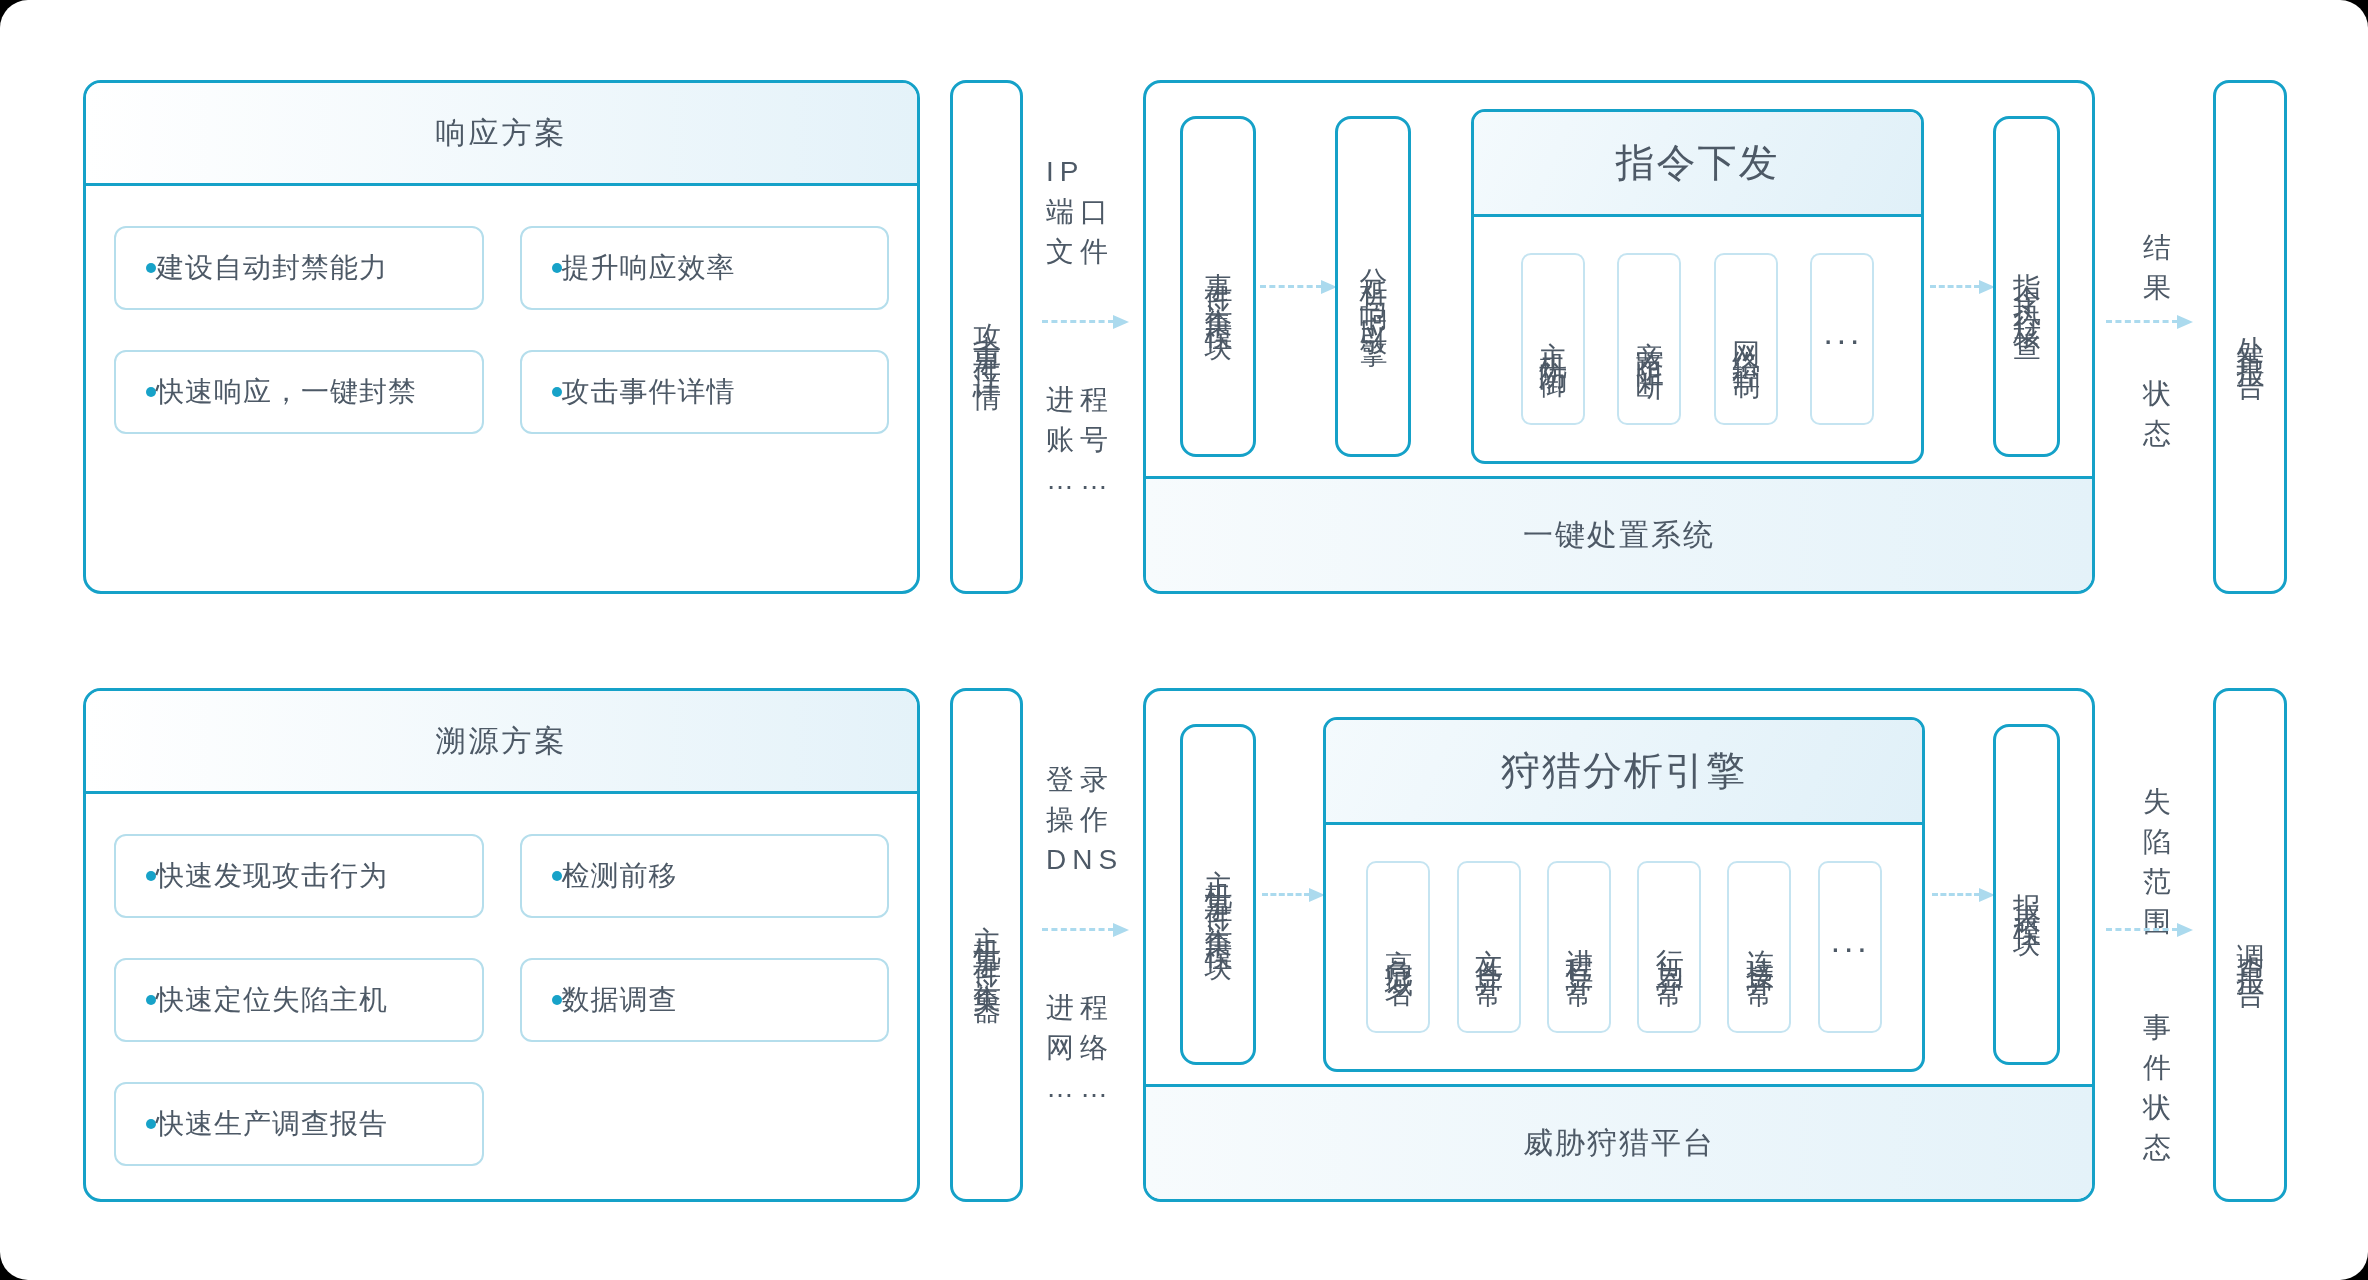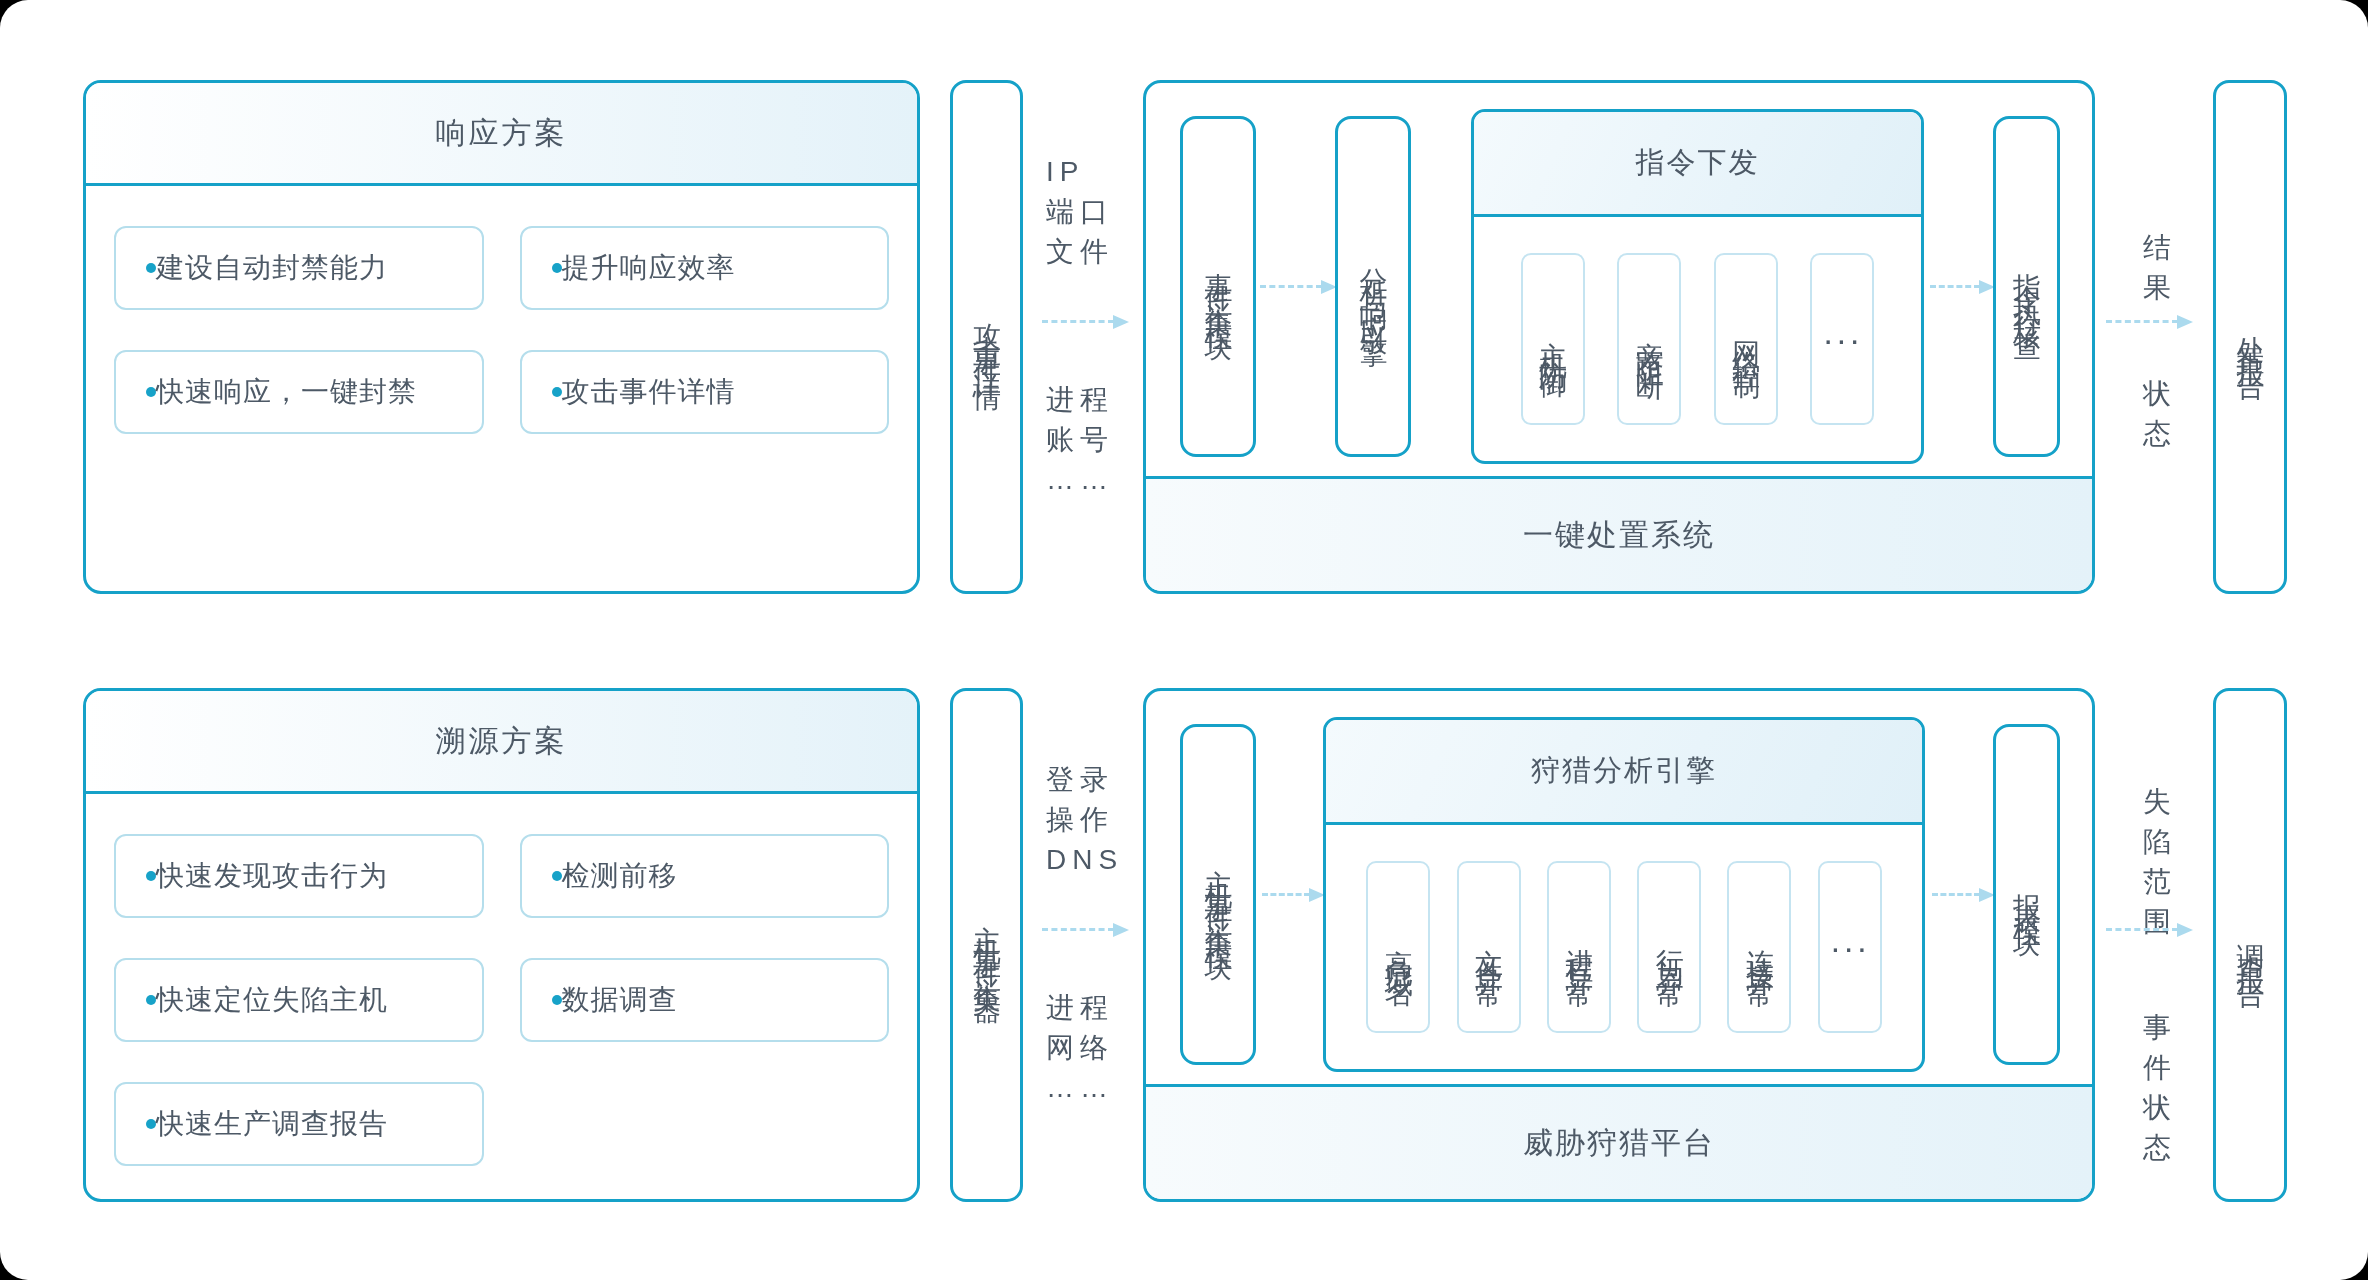--- a/index.html
+++ b/index.html
@@ -106,21 +106,21 @@
     position:absolute;top:26px;height:355px;box-sizing:border-box;
     border:3px solid #15A1C8;border-radius:14px;background:#fff;
   }
   .row1 .engine-box{left:325px;width:453px;}
   .row2 .engine-box{left:177px;width:602px;}
   .engine-header{
     height:105px;border-bottom:3px solid #15A1C8;box-sizing:border-box;
     background:linear-gradient(115deg,#F4FAFD 0%,#E0F0F8 100%);
     display:flex;align-items:center;justify-content:center;
     border-radius:11px 11px 0 0;
-    font-size:29px;letter-spacing:2px;
+    font-size:39px;letter-spacing:2px;
   }
   .engine-chips{
     height:244px;display:flex;align-items:center;
     justify-content:space-evenly;padding:0 14px;
   }
   .echip{
     width:64px;height:172px;box-sizing:border-box;
     border:2px solid #C5E4F1;border-radius:10px;background:#fff;
     display:flex;align-items:center;justify-content:center;
   }

